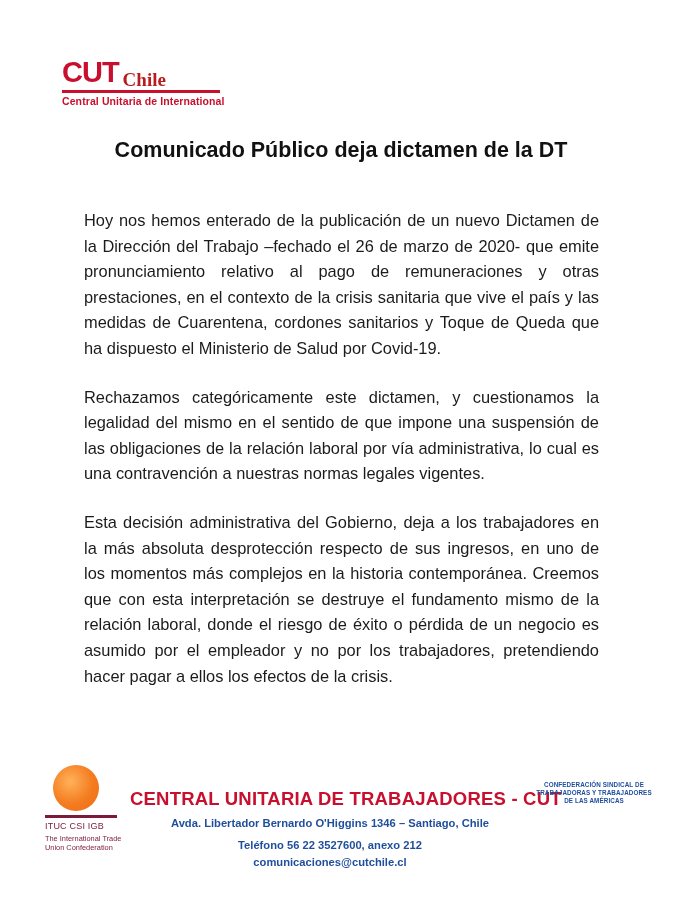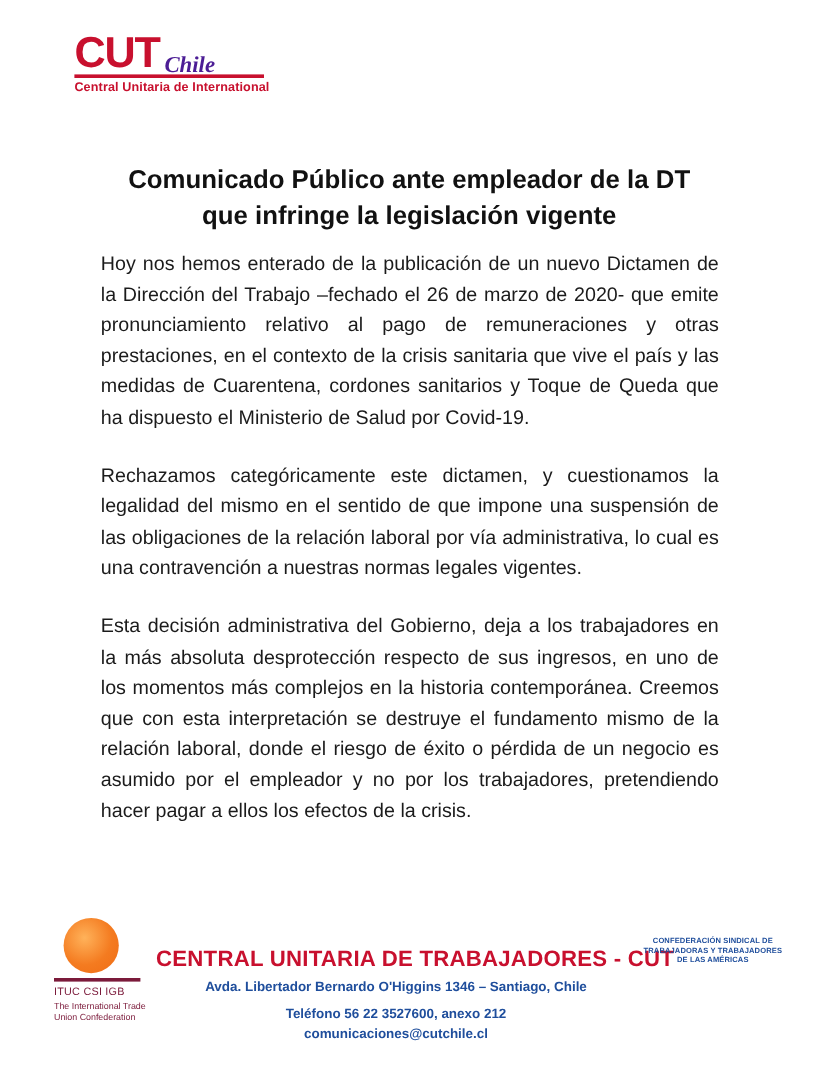--- a/index.html
+++ b/index.html
@@ -26,33 +26,33 @@
   .header {
     position: absolute;
     top: 24px;
     left: 62px;
     width: 260px;
     height: 72px;
   }
   .cut-word {
     font-family: "Liberation Sans", sans-serif;
     font-weight: bold;
-    font-size: 36px;
+    font-size: 29px;
     letter-spacing: -1px;
     color: #c8102e;
     line-height: 40px;
     display: inline-block;
+    margin-top: 28px;
   }
   .cut-chile {
     display: inline-block;
     font-family: "Liberation Serif", serif;
-    font-style: italic;
     font-weight: bold;
     font-size: 19px;
-    color: #4c1d95;
+    color: #b91c1c;
     margin-left: 4px;
     position: relative;
     top: 4px;
   }
   .cut-rule {
     width: 158px;
     height: 3px;
     background: #c8102e;
     margin-top: -2px;
   }
@@ -245,22 +245,21 @@
 
   <div class="header">
     <div>
       <span class="cut-word">CUT</span><span class="cut-chile">Chile</span>
     </div>
     <div class="cut-rule"></div>
     <div class="cut-sub">Central Unitaria de International</div>
   </div>
 
   <div class="title">
-    <span class="l1">Comunicado Público ante empleador de la DT</span>
-    <span class="l2">que infringe la legislación vigente</span>
+    <span class="l1">Comunicado Público deja dictamen de la DT</span>
   </div>
 
   <div class="body">
     <p class="para">Hoy nos hemos enterado de la publicación de un nuevo Dictamen de la Dirección del Trabajo –fechado el 26 de marzo de 2020- que emite pronunciamiento relativo al pago de remuneraciones y otras prestaciones, en el contexto de la crisis sanitaria que vive el país y las medidas de Cuarentena, cordones sanitarios y Toque de Queda que ha dispuesto el Ministerio de Salud por Covid-19.</p>
     <p class="para">Rechazamos categóricamente este dictamen, y cuestionamos la legalidad del mismo en el sentido de que impone una suspensión de las obligaciones de la relación laboral por vía administrativa, lo cual es una contravención a nuestras normas legales vigentes.</p>
     <p class="para">Esta decisión administrativa del Gobierno, deja a los trabajadores en la más absoluta desprotección respecto de sus ingresos, en uno de los momentos más complejos en la historia contemporánea. Creemos que con esta interpretación se destruye el fundamento mismo de la relación laboral, donde el riesgo de éxito o pérdida de un negocio es asumido por el empleador y no por los trabajadores, pretendiendo hacer pagar a ellos los efectos de la crisis.</p>
   </div>
 
   <div class="footer">
 

